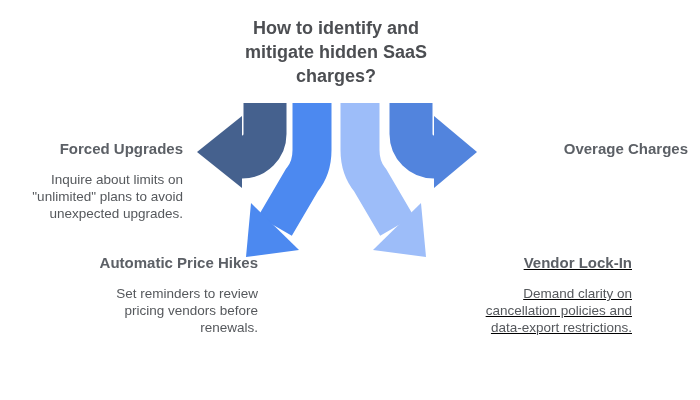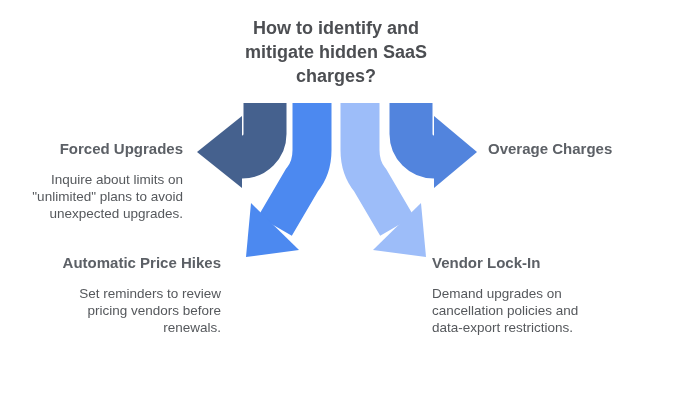--- a/index.html
+++ b/index.html
@@ -41,26 +41,26 @@
     color: var(--heading-text, #5c6066);
   }
   .section .body {
     margin-top: 13px;
     font-size: 13.5px;
     line-height: 17px;
     color: var(--body-text, #55585c);
     white-space: pre-line;
   }
   .align-right { text-align: right; }
-  .align-left  { text-align: left; }
+  .align-left  { text-align: right; }
 
   .section-forced-upgrades     { top: 140px; right: 517px; width: 190px; }
   .section-overage-charges     { top: 140px; left: 488px;  width: 200px; }
-  .section-automatic-price-hikes { top: 254px; right: 479px; width: 200px; }
-  .section-vendor-lock-in      { top: 254px; left: 432px;  width: 200px; }
+  .section-automatic-price-hikes { top: 254px; right: 442px; width: 200px; }
+  .section-vendor-lock-in      { top: 254px; left: 432px;  width: 200px; text-decoration: underline; }
 </style>
 </head>
 <body>
 
 <div class="stage">
 
   <svg class="arrows-svg" width="700" height="400" viewBox="0 0 700 400">
 
     <g>
       <path d="M 265 103 L 265 134 A 23 23 0 0 1 242 157 L 240 157" fill="none" stroke-width="43" stroke="#45618E"></path>
@@ -100,18 +100,18 @@
 
   <div class="section section-automatic-price-hikes align-right">
     <div class="heading">Automatic Price Hikes</div>
     <div class="body">Set reminders to review
 pricing vendors before
 renewals.</div>
   </div>
 
   <div class="section section-vendor-lock-in align-left">
     <div class="heading">Vendor Lock-In</div>
-    <div class="body">Demand upgrades on
+    <div class="body">Demand clarity on
 cancellation policies and
 data-export restrictions.</div>
   </div>
 
 </div>
 
 </body></html>

